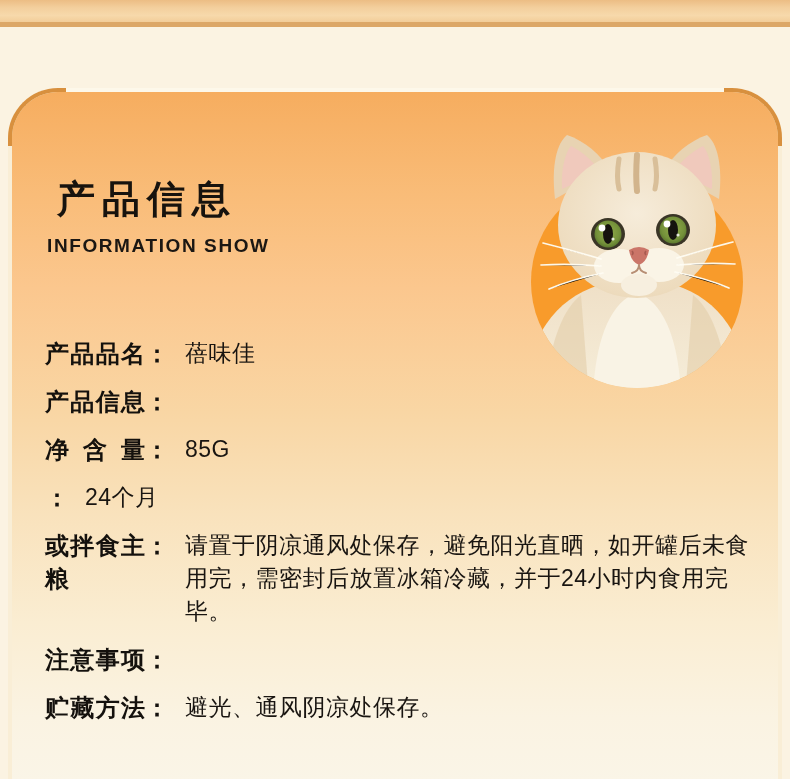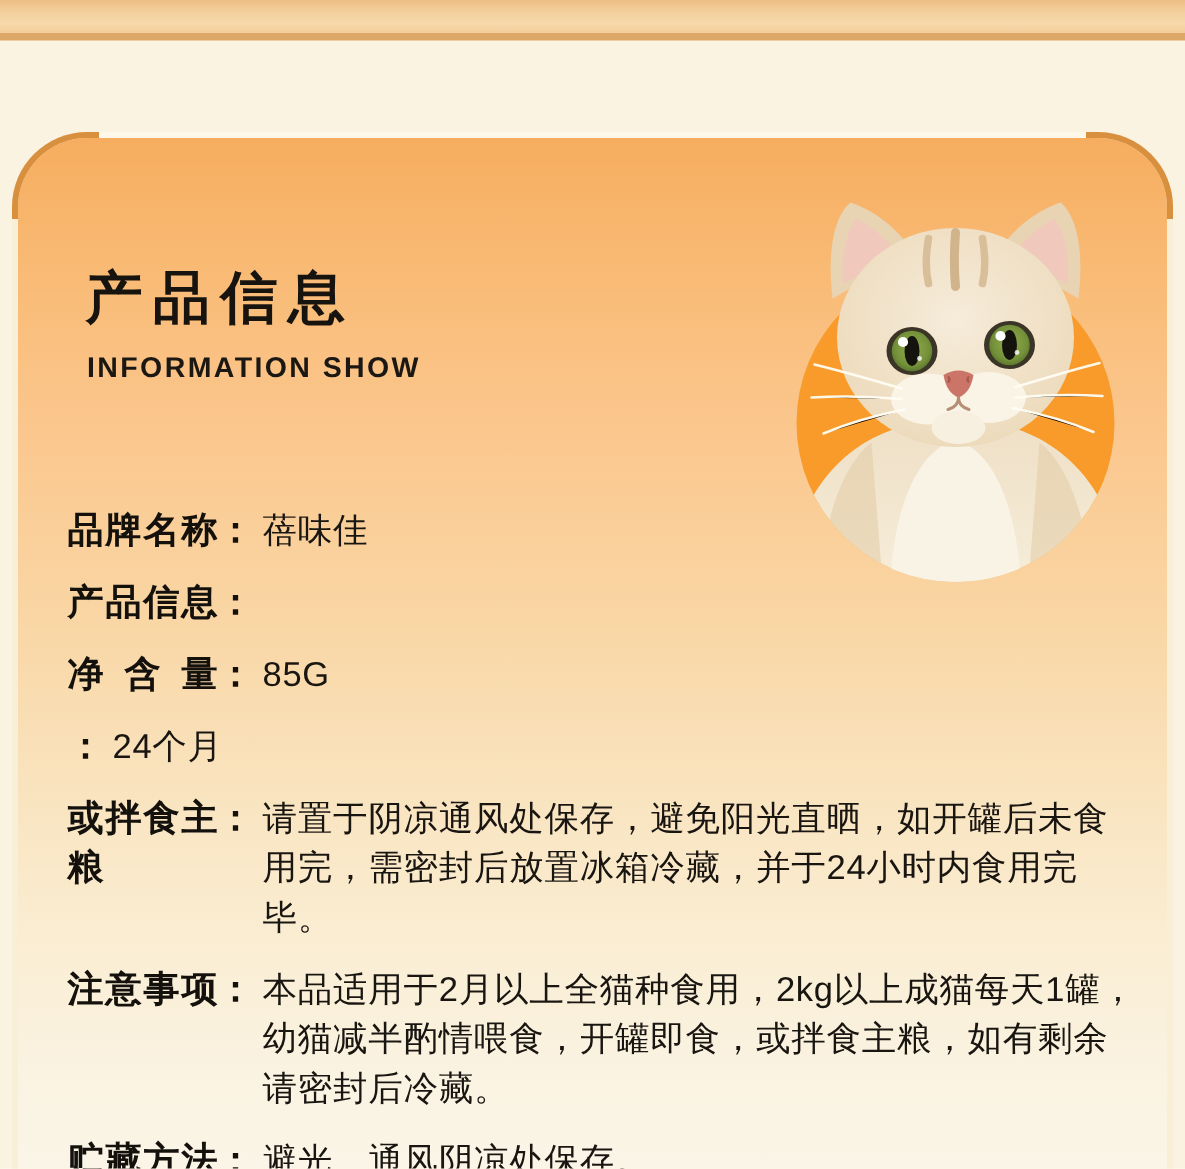--- a/index.html
+++ b/index.html
@@ -38,37 +38,37 @@
   .corner.tr{top:-4px;right:-4px;border-top:4px solid #d8903e;border-right:4px solid #d8903e;border-top-right-radius:50px;}
 
   .content{position:relative;padding:0 20px 0 33px;}
 
   .title{
     margin:88px 0 0 12px;
     font-size:38px;line-height:1.05;font-weight:900;
     letter-spacing:7px;color:#17130e;
   }
   .subtitle{
-    margin:15px 0 0 13px;
+    margin:15px 0 0 2px;
     font-size:19px;font-weight:600;letter-spacing:1.6px;color:#1b1713;
   }
 
   
   .cat-wrap{position:absolute;top:37px;right:28px;width:235px;height:268px;}
 
   .info-list{margin-top:80px;}
   .row{display:flex;align-items:flex-start;margin-bottom:15px;}
   .row .label-box{
     flex:0 0 100px;width:100px;
     font-size:24px;line-height:33px;font-weight:700;color:#14110d;
     text-align:justify;text-align-last:justify;
   }
   .row .colon{flex:0 0 24px;font-size:24px;line-height:33px;font-weight:700;color:#14110d;}
   .row .value{
-    flex:1;margin-left:6px;
+    flex:1;margin-left:16px;
     font-size:23px;line-height:33px;font-weight:400;color:#191511;
     letter-spacing:0.5px;
   }
 </style>
 </head>
 <body>
 
 <div class="top-bar"></div>
 
 <div class="card">
@@ -151,21 +151,21 @@
     </svg>
   </div>
 
   <div class="content">
     <h1 class="title">产品信息</h1>
     <div class="subtitle">INFORMATION SHOW</div>
 
     <div class="info-list">
 
       <div class="row">
-        <span class="label-box">品牌名称</span>
+        <span class="label-box">产品品名</span>
         <span class="colon">：</span>
         <span class="value">蓓味佳</span>
       </div>
 
       <div class="row">
         <span class="label-box">产品信息</span>
         <span class="colon">：</span>
       </div>
 
       <div class="row">
@@ -181,21 +181,20 @@
 
       <div class="row">
         <span class="label-box">或拌食主粮</span>
         <span class="colon">：</span>
         <span class="value">请置于阴凉通风处保存，避免阳光直晒，如开罐后未食用完，需密封后放置冰箱冷藏，并于24小时内食用完毕。</span>
       </div>
 
       <div class="row">
         <span class="label-box">注意事项</span>
         <span class="colon">：</span>
-        <span class="value">本品适用于2月以上全猫种食用，2kg以上成猫每天1罐，幼猫减半酌情喂食，开罐即食，或拌食主粮，如有剩余请密封后冷藏。</span>
       </div>
 
       <div class="row">
         <span class="label-box">贮藏方法</span>
         <span class="colon">：</span>
         <span class="value">避光、通风阴凉处保存。</span>
       </div>
 
     </div>
   </div>

